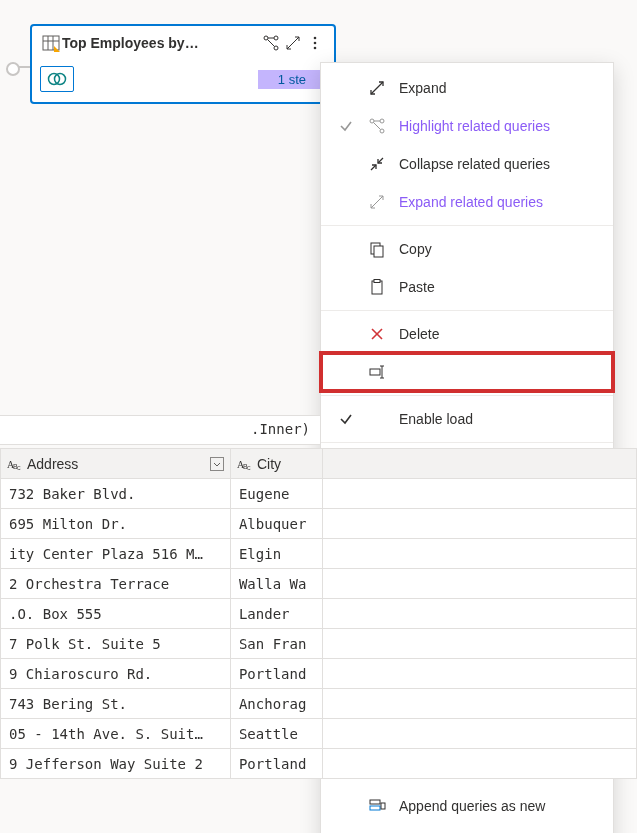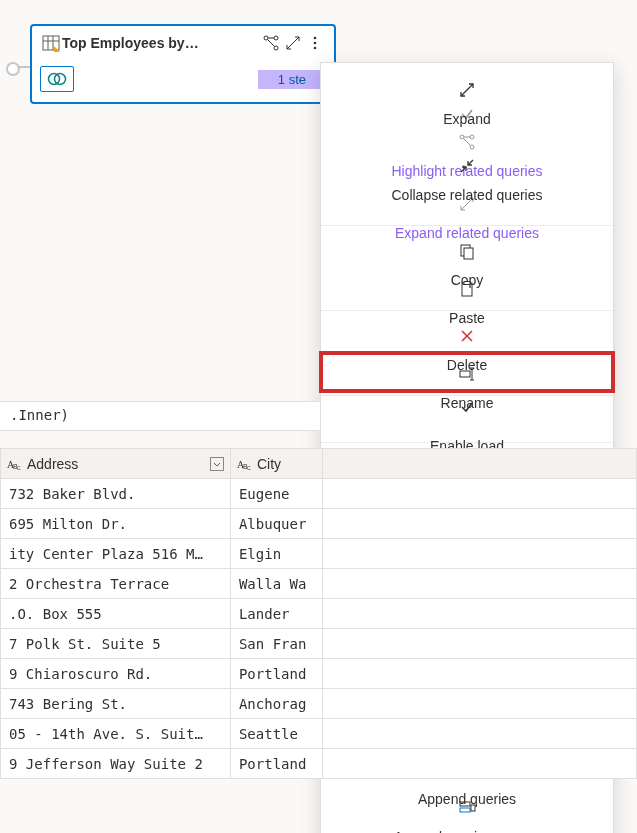--- a/index.html
+++ b/index.html
@@ -90,21 +90,20 @@
     box-shadow: 0 6px 20px rgba(0,0,0,0.15);
     padding: 6px 0;
   }
   .menu-item {
     display: flex;
     align-items: center;
     height: 38px;
     padding: 0 16px;
     gap: 12px;
     cursor: default;
-    flex-direction: column;
   }
   .menu-item .check-slot {
     width: 18px;
     display: flex;
     justify-content: center;
     color: #323130;
   }
   .menu-item .icon-slot {
     width: 20px;
     display: flex;
@@ -128,29 +127,30 @@
   }
   .menu-item.highlighted {
     outline: 4px solid #d12f2f;
     outline-offset: -2px;
   }
 
   
   .formula-frag {
     position: absolute;
     left: 0;
-    top: 401px;
+    top: 415px;
     width: 320px;
     height: 30px;
     background: #fff;
     border-top: 1px solid #e1dfdd;
     border-bottom: 1px solid #e1dfdd;
     font-family: Consolas, monospace;
     font-size: 14px;
     padding: 5px 10px;
+    text-align: right;
   }
 
   
   .data-table {
     position: absolute;
     left: 0;
     top: 448px;
     width: 637px;
     border-collapse: collapse;
     font-family: Consolas, monospace;
@@ -322,21 +322,20 @@
     <div class="menu-item highlighted">
       <span class="check-slot"></span>
       <span class="icon-slot">
         <svg width="18" height="18" viewBox="0 0 18 18">
           <rect x="2" y="6" width="10" height="6" fill="none" stroke="#323130"></rect>
           <line x1="14" y1="3" x2="14" y2="15" stroke="#323130"></line>
           <line x1="12" y1="3" x2="16" y2="3" stroke="#323130"></line>
           <line x1="12" y1="15" x2="16" y2="15" stroke="#323130"></line>
         </svg>
       </span>
-      <span class="label">Rename</span>
     </div>
     <div class="menu-sep"></div>
     <div class="menu-item">
       <span class="check-slot">
         <svg width="14" height="14" viewBox="0 0 14 14">
           <path d="M2 7 L6 11 L12 3" fill="none" stroke="#323130" stroke-width="1.6"></path>
         </svg>
       </span>
       <span class="icon-slot"></span>
       <span class="label">Enable load</span>

